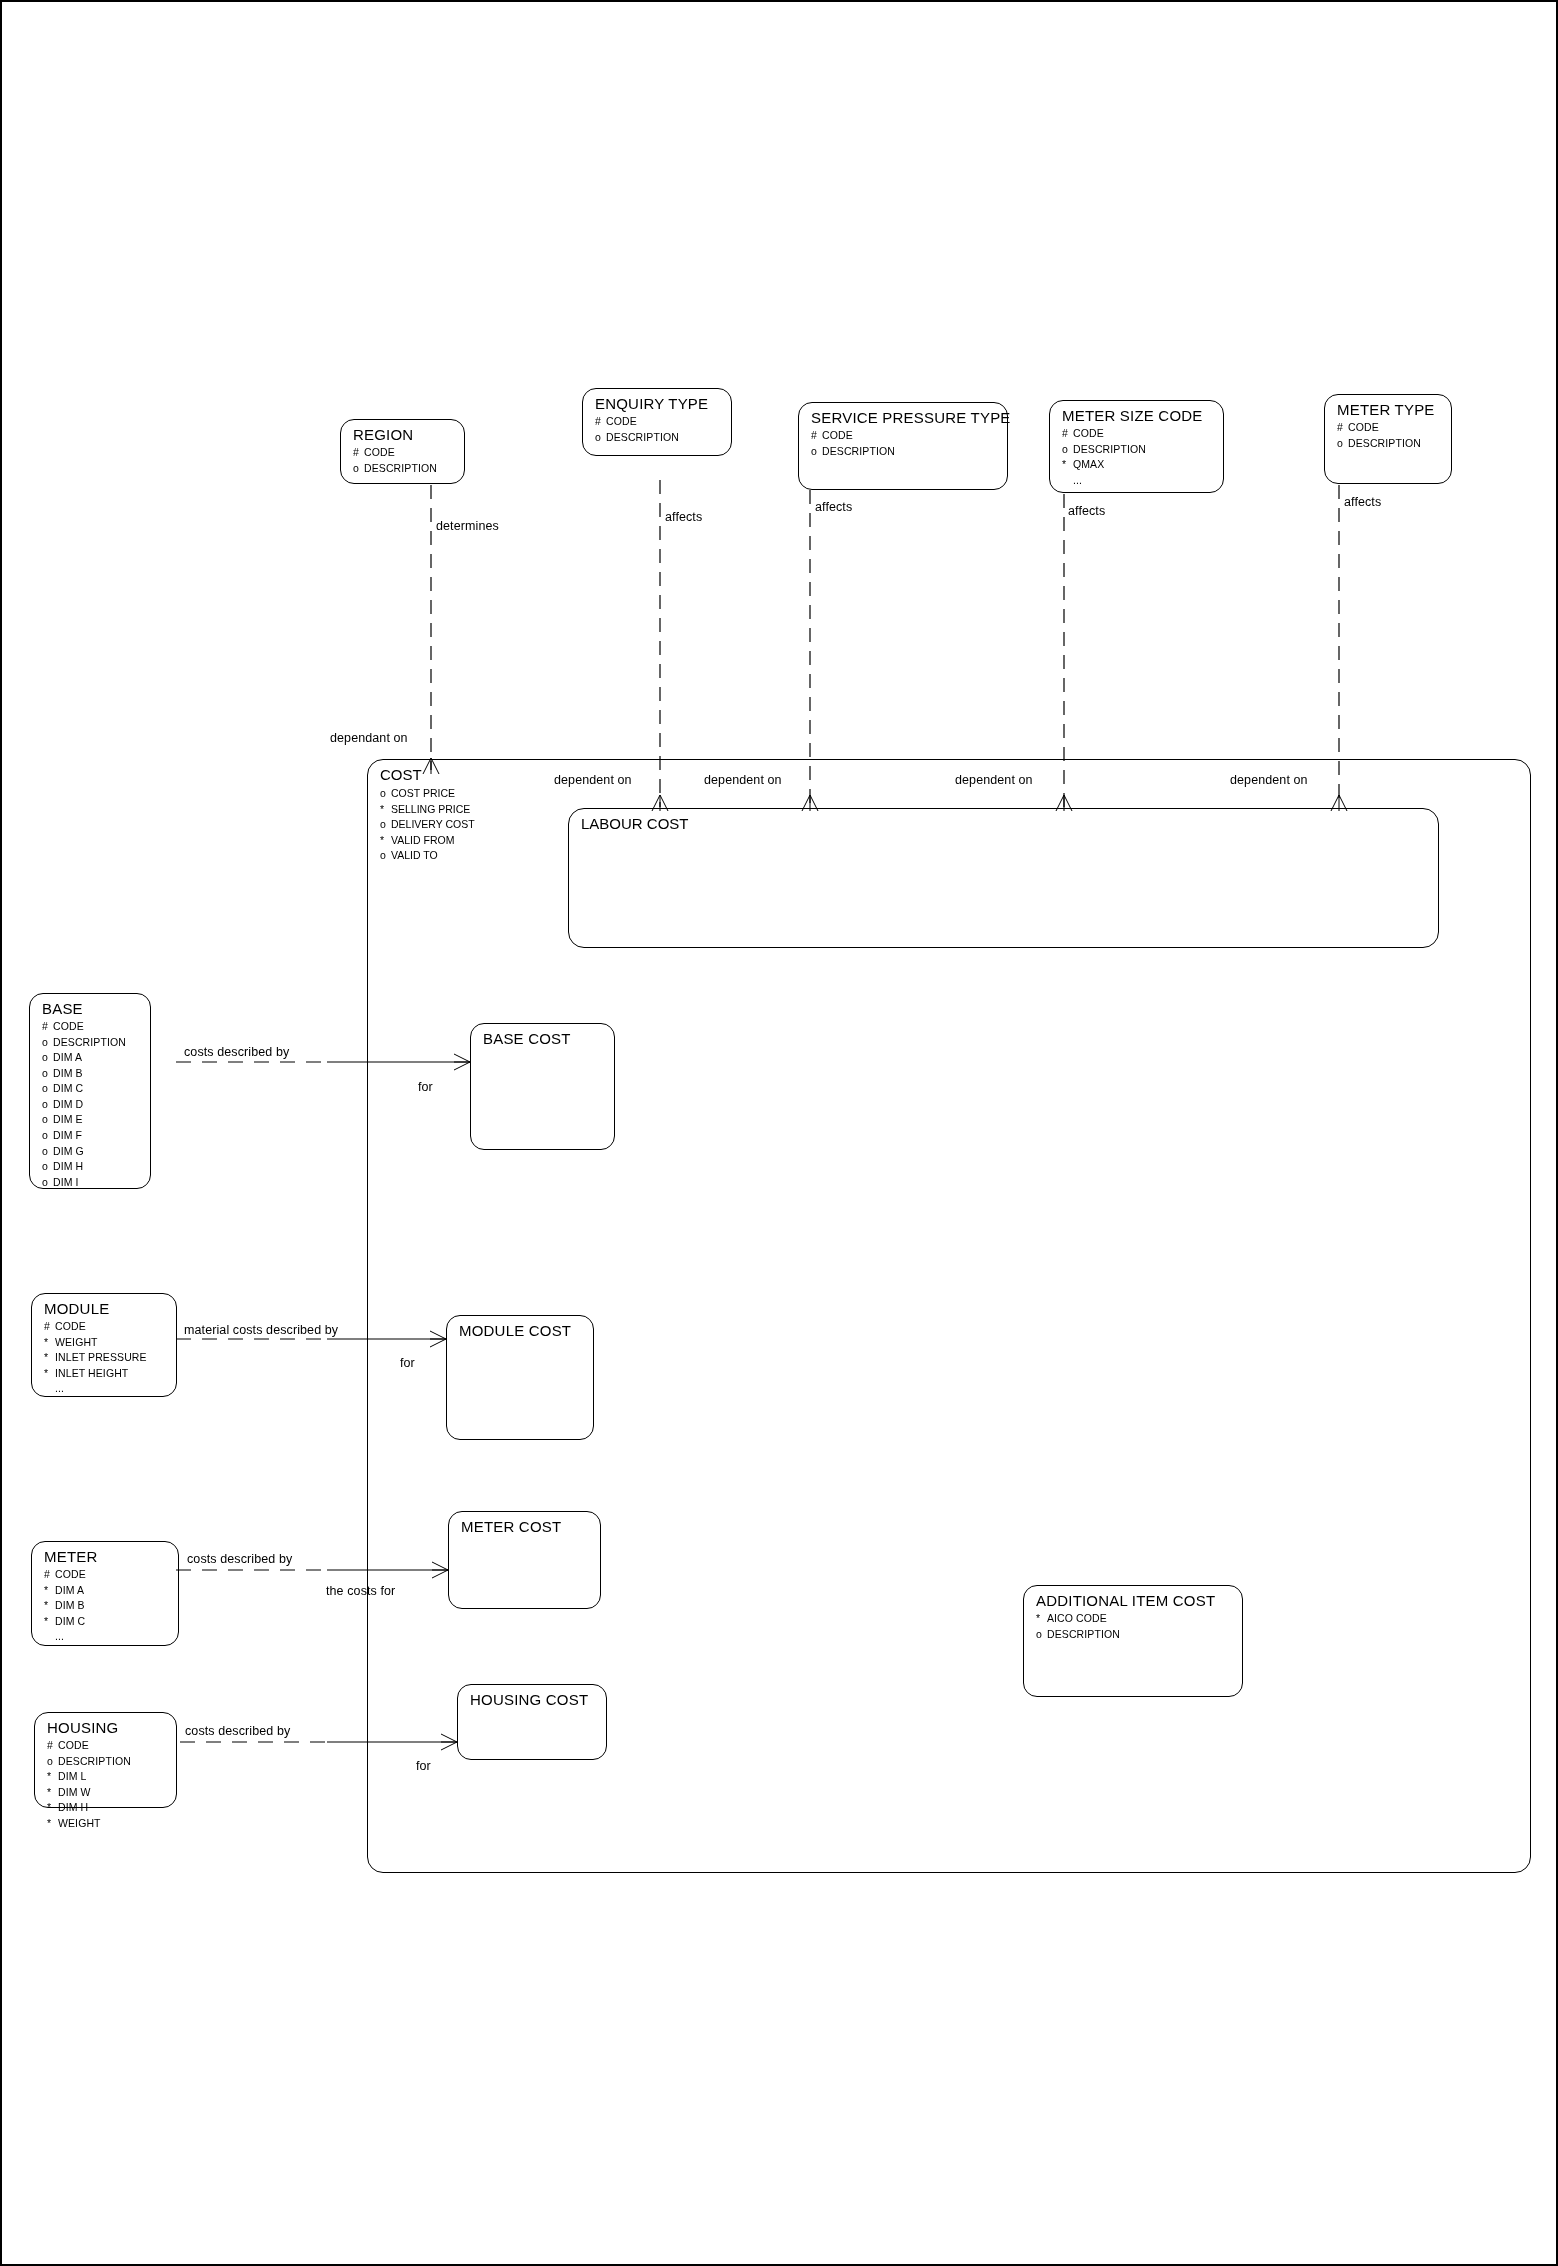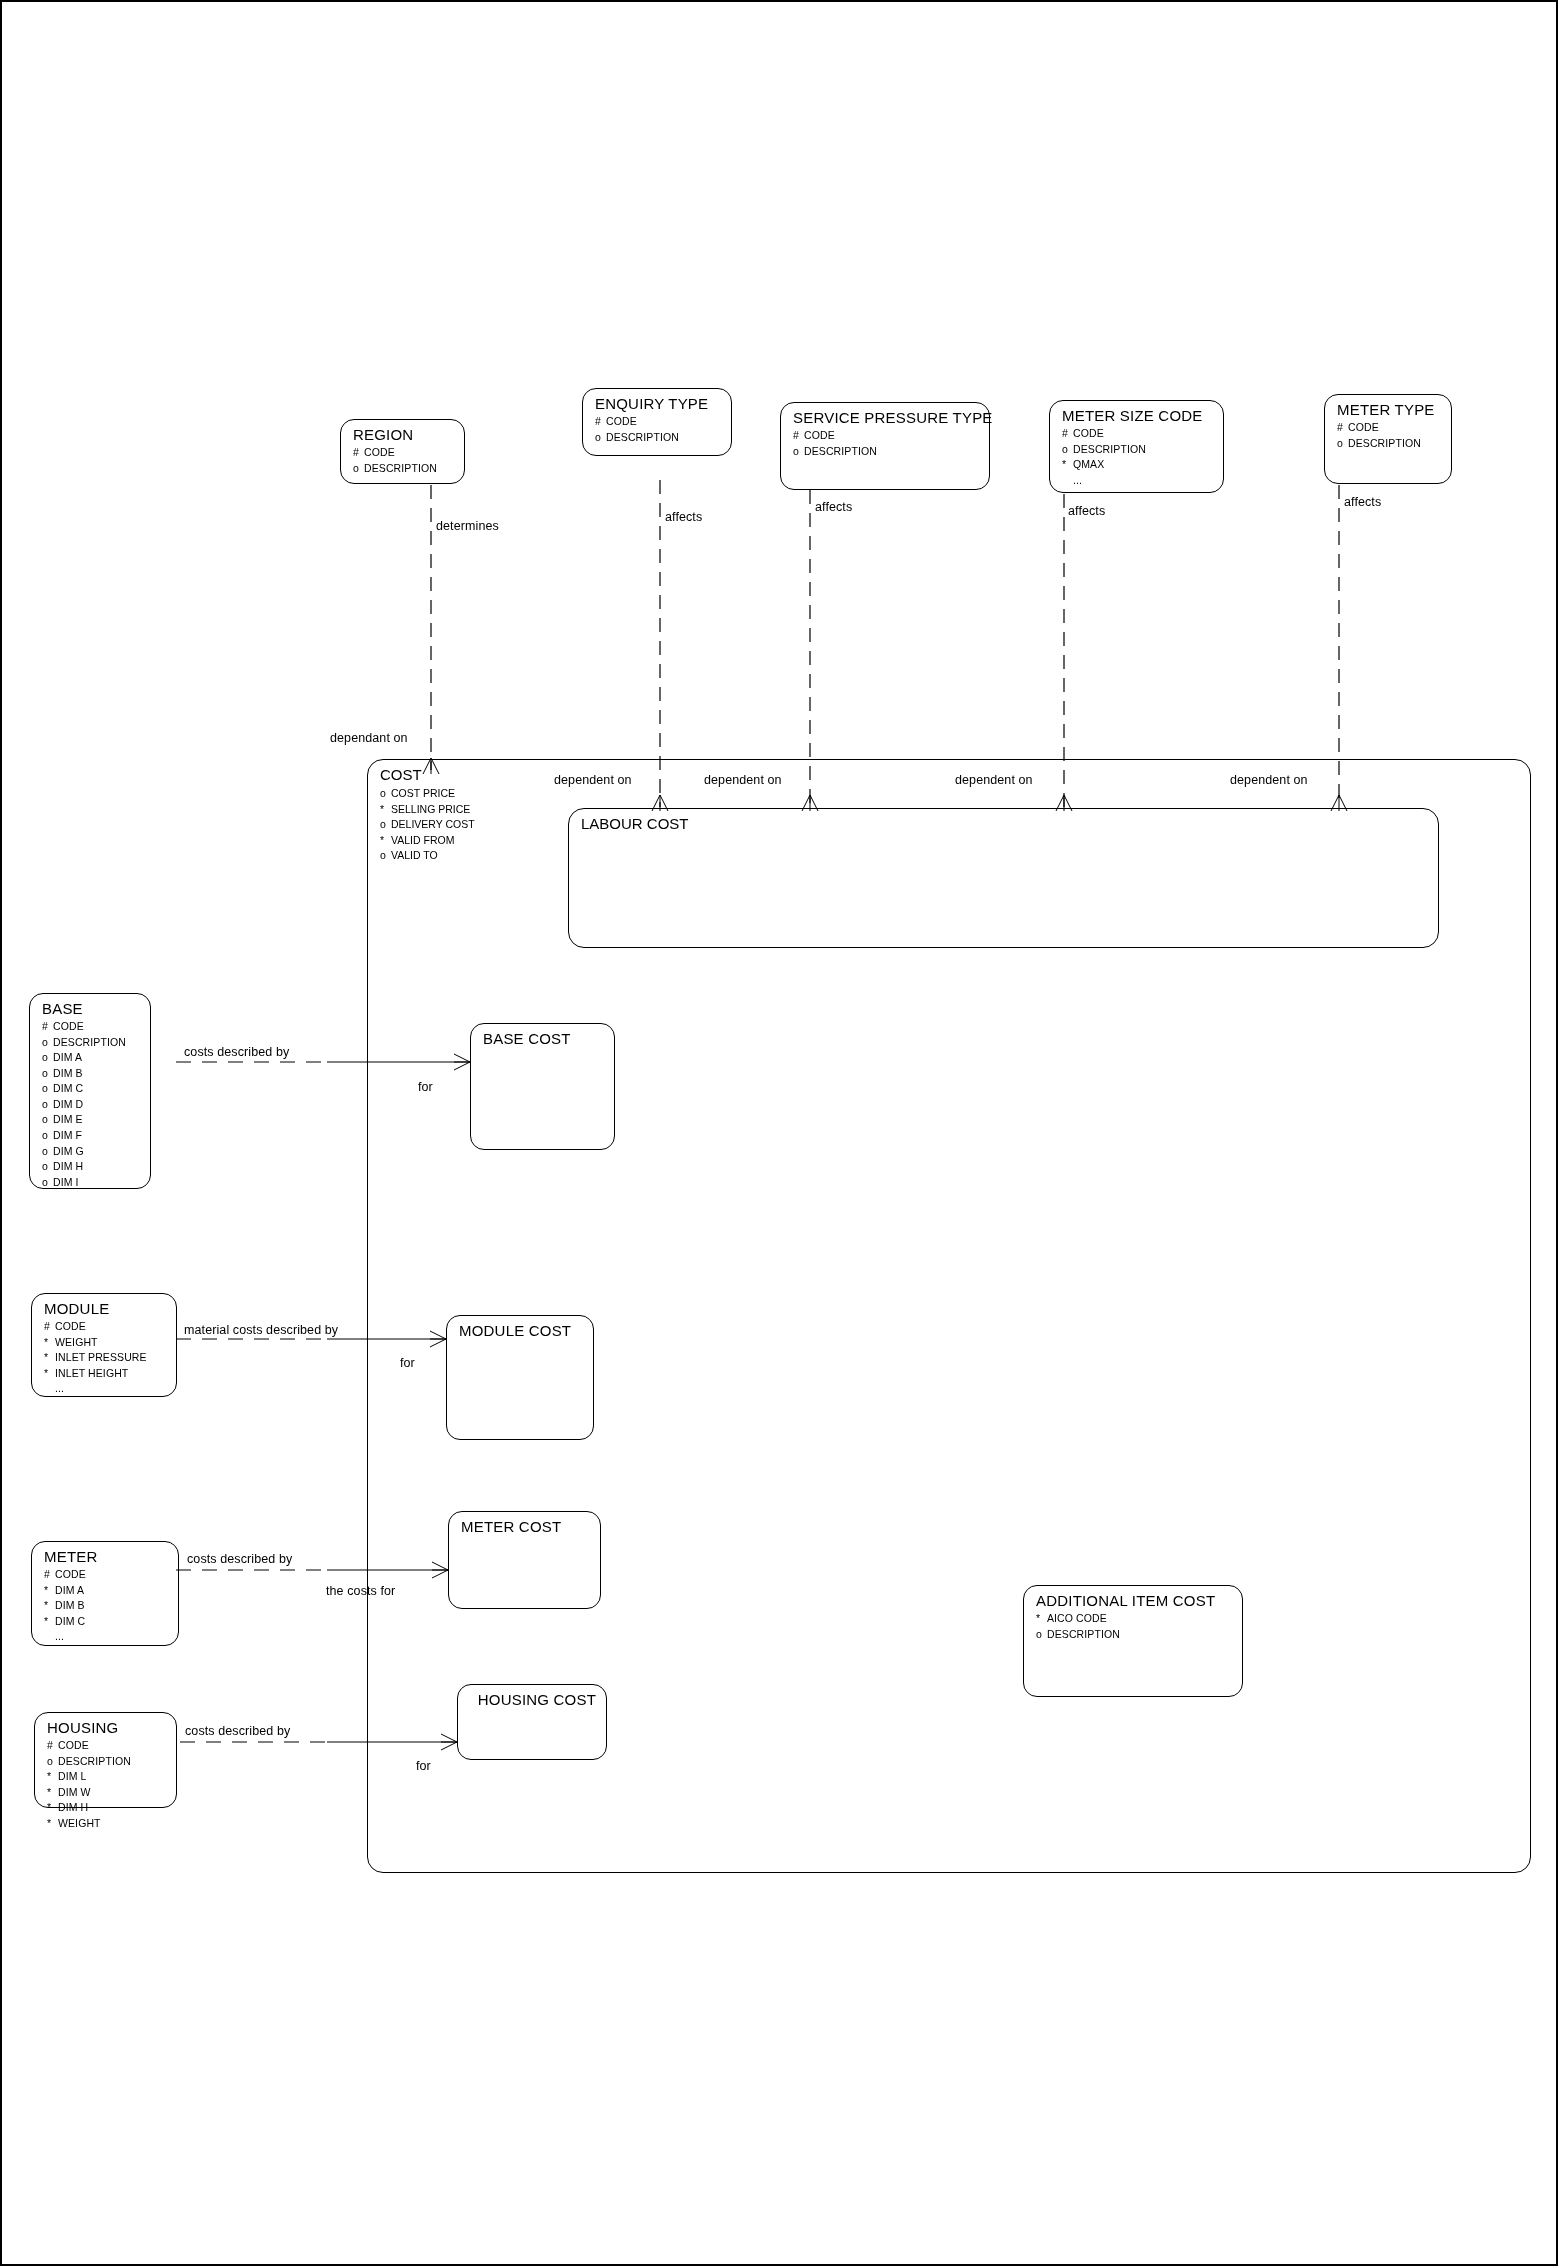--- a/index.html
+++ b/index.html
@@ -132,21 +132,21 @@
     </div>
 
     <div class="entity" style="left:580px;top:386px;width:150px;height:68px;">
       <div class="ename">ENQUIRY TYPE</div>
       <ul>
         <li><span class="mk">#</span><span>CODE</span></li>
         <li><span class="mk">o</span><span>DESCRIPTION</span></li>
       </ul>
     </div>
 
-    <div class="entity" style="left:778px;top:400px;width:210px;height:88px;">
+    <div class="entity" style="left:796px;top:400px;width:210px;height:88px;">
       <div class="ename">SERVICE PRESSURE TYPE</div>
       <ul>
         <li><span class="mk">#</span><span>CODE</span></li>
         <li><span class="mk">o</span><span>DESCRIPTION</span></li>
       </ul>
     </div>
 
     <div class="entity" style="left:1047px;top:398px;width:175px;height:93px;">
       <div class="ename">METER SIZE CODE</div>
       <ul>
@@ -236,21 +236,21 @@
       <ul>
         <li><span class="mk">#</span><span>CODE</span></li>
         <li><span class="mk">o</span><span>DESCRIPTION</span></li>
         <li><span class="mk">*</span><span>DIM L</span></li>
         <li><span class="mk">*</span><span>DIM W</span></li>
         <li><span class="mk">*</span><span>DIM H</span></li>
         <li><span class="mk">*</span><span>WEIGHT</span></li>
       </ul>
     </div>
 
-    <div class="entity" style="left:455px;top:1682px;width:150px;height:76px;text-align:right;">
+    <div class="entity" style="left:455px;top:1682px;width:150px;height:76px;">
       <div class="ename">HOUSING COST</div>
     </div>
 
     <div class="entity" style="left:1021px;top:1583px;width:220px;height:112px;">
       <div class="ename">ADDITIONAL ITEM COST</div>
       <ul>
         <li><span class="mk">*</span><span>AICO CODE</span></li>
         <li><span class="mk">o</span><span>DESCRIPTION</span></li>
       </ul>
     </div>

